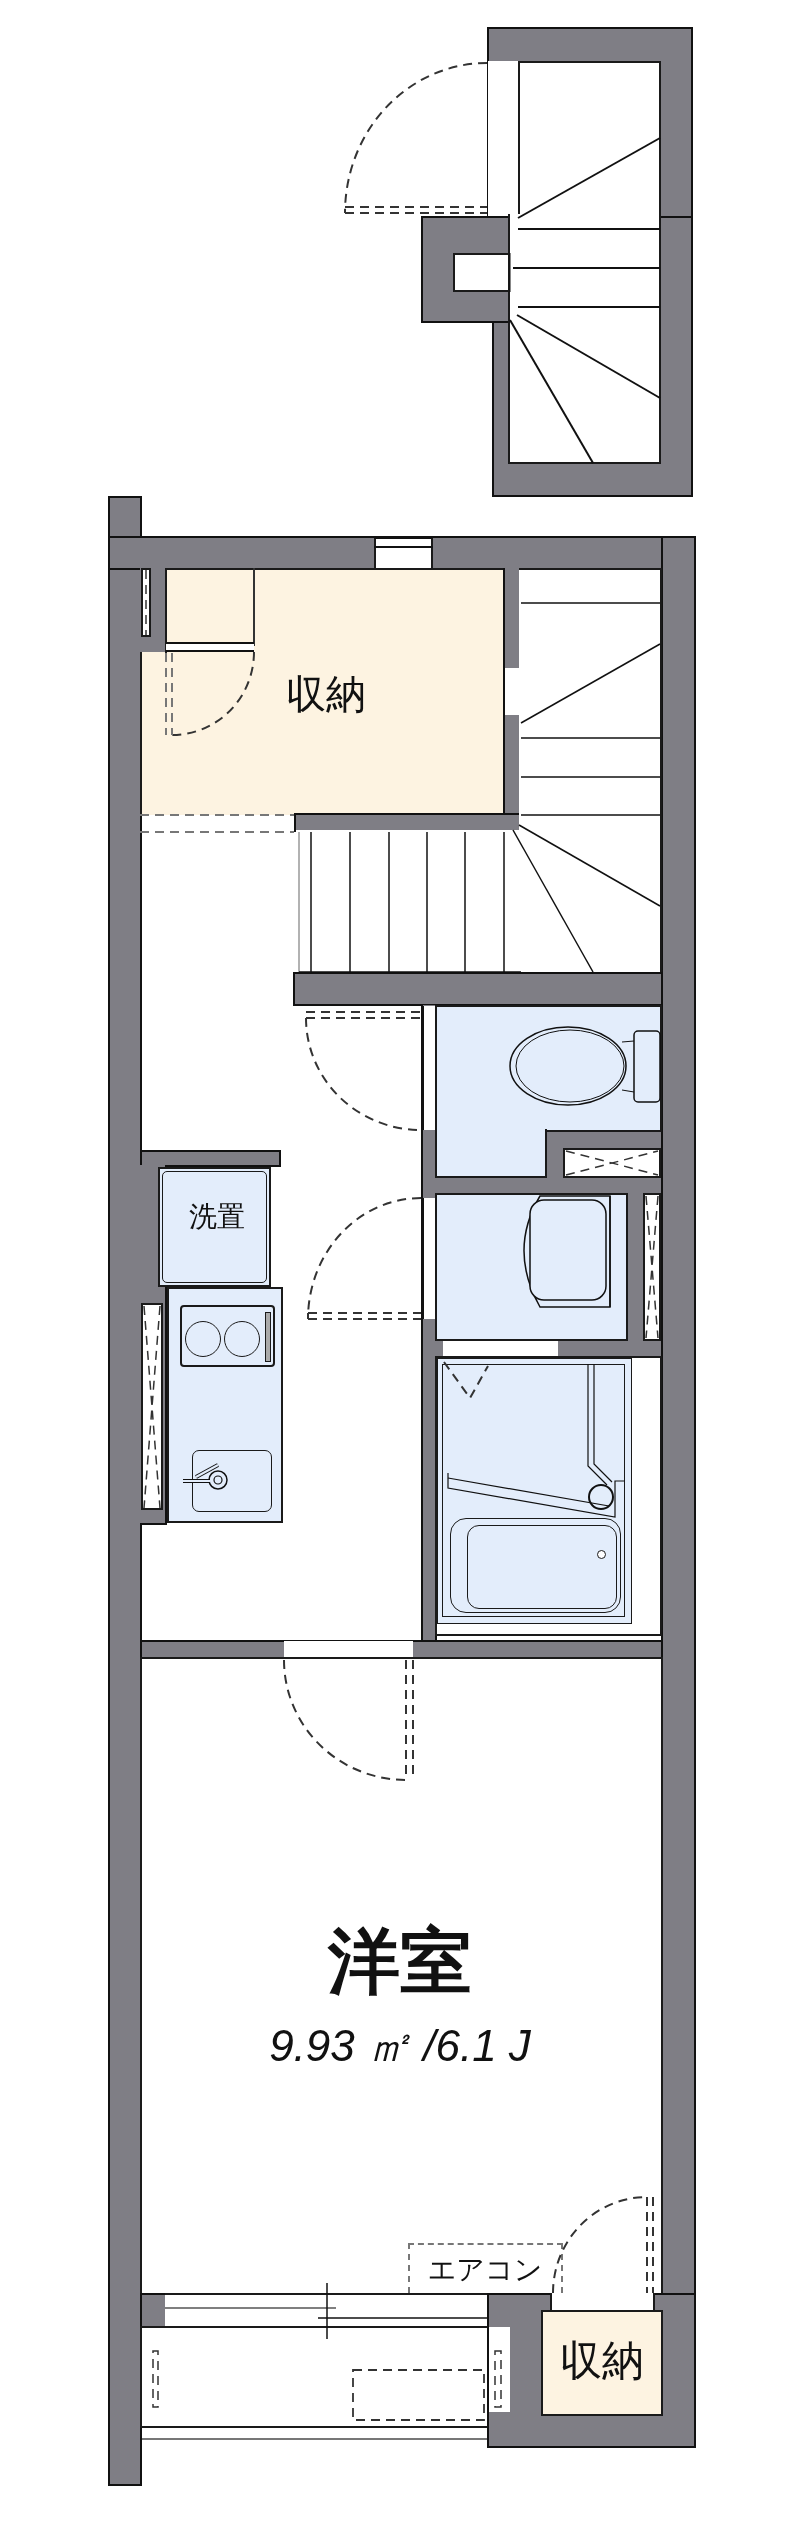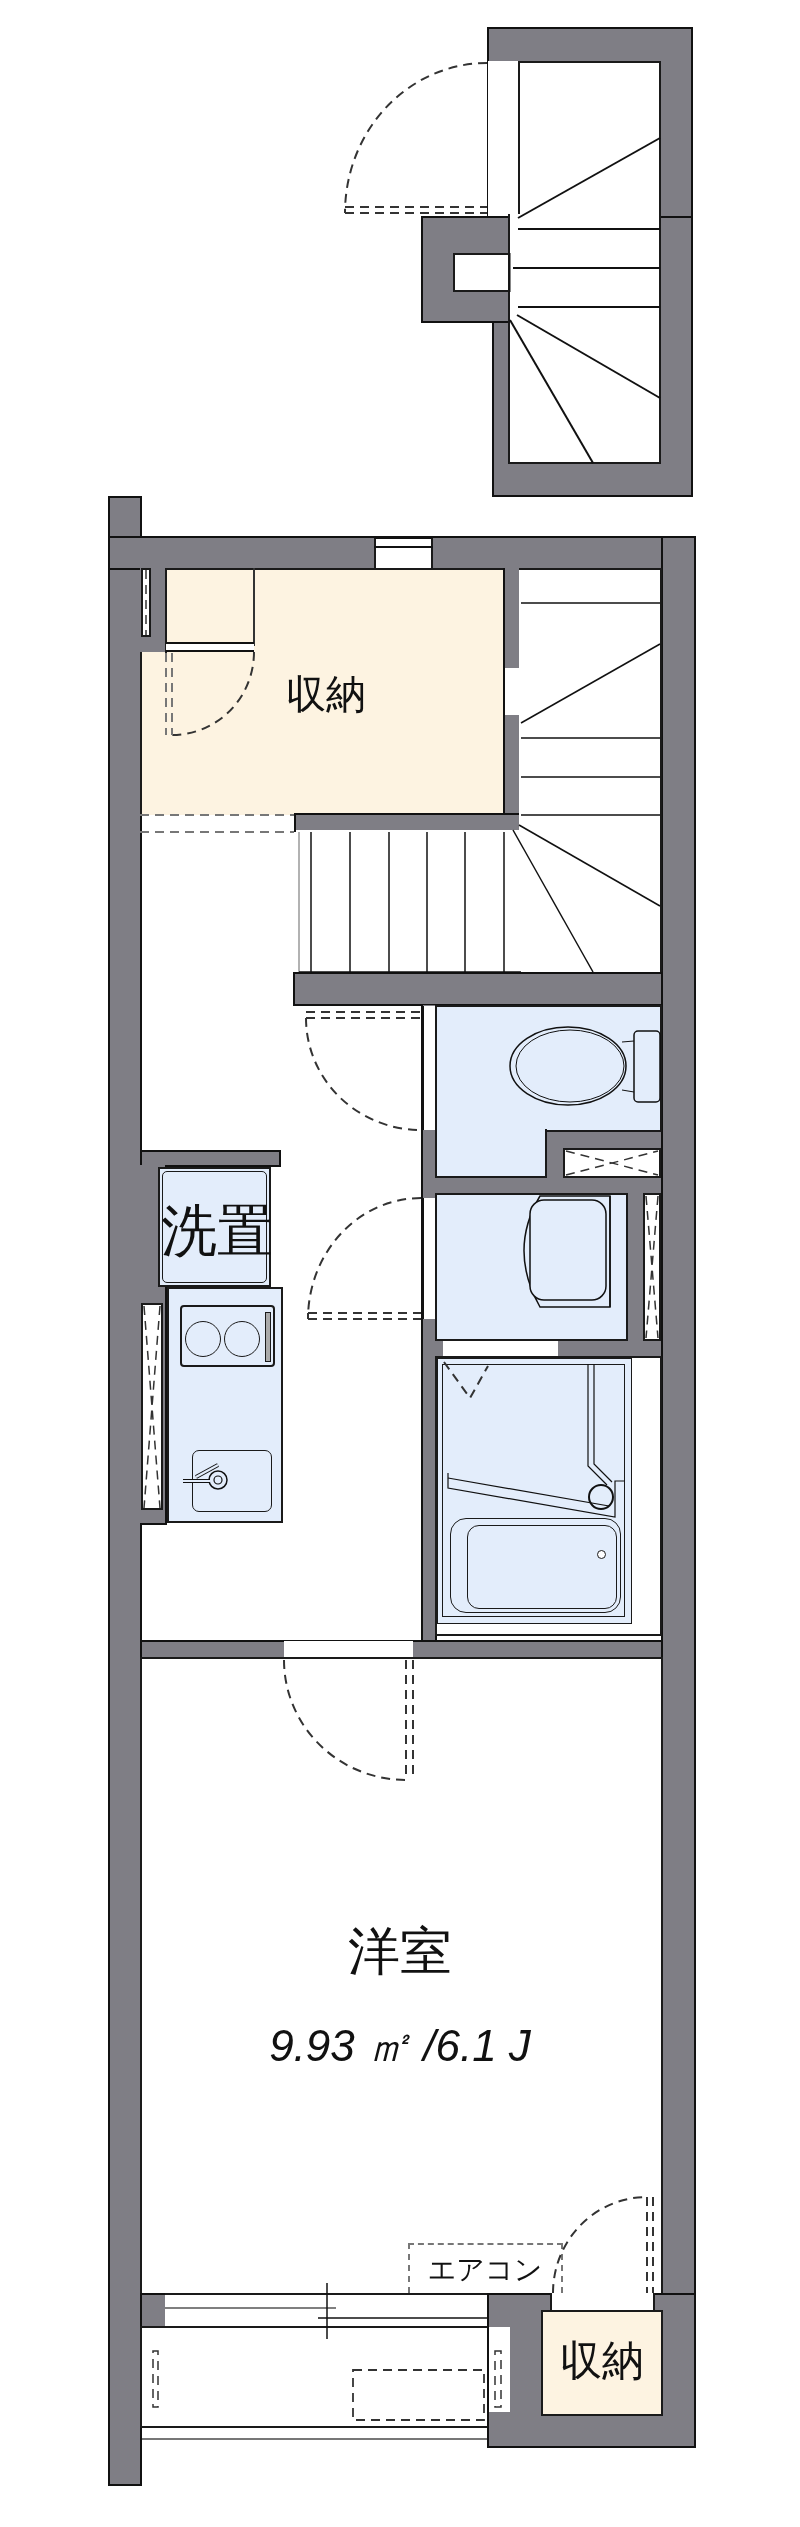--- a/index.html
+++ b/index.html
@@ -62,35 +62,35 @@
 <div class="abs blue box" style="left:437px;top:1358px;width:195px;height:266px;border-width:1px;"></div>
 <div class="abs blue box" style="left:442px;top:1364px;width:183px;height:253px;border-width:1px;"></div>
 <div class="abs blue box" style="left:450px;top:1518px;width:171px;height:95px;border-radius:16px;border-width:1px;"></div>
 <div class="abs blue box" style="left:467px;top:1525px;width:150px;height:84px;border-radius:12px;border-width:1px;"></div>
 <div class="abs box" style="left:597px;top:1550px;width:9px;height:9px;border-radius:50%;border-width:1px;background:#fff;"></div>
 
 <div class="abs wall" style="left:140px;top:1150px;width:141px;height:17px;"></div>
 <div class="abs wall-nb" style="left:140px;top:1165px;width:27px;height:360px;border-right:2px solid #111;border-bottom:2px solid #111;box-sizing:border-box;"></div>
 <div class="abs blue box" style="left:158px;top:1167px;width:113px;height:120px;"></div>
 <div class="abs blue box" style="left:162px;top:1171px;width:105px;height:112px;border-radius:5px;border-width:1px;"></div>
-<div class="label" style="left:158px;top:1203px;width:118px;font-size:56px;">洗置</div>
+<div class="label" style="left:158px;top:1203px;width:118px;font-size:28px;">洗置</div>
 <div class="abs white box" style="left:141px;top:1303px;width:22px;height:207px;"></div>
 
 <div class="abs blue box" style="left:167px;top:1287px;width:116px;height:236px;"></div>
 <div class="abs box" style="left:180px;top:1305px;width:95px;height:62px;border-radius:4px;background:#e3edfb;"></div>
 <div class="abs box" style="left:185px;top:1321px;width:36px;height:36px;border-radius:50%;border-width:1.5px;"></div>
 <div class="abs box" style="left:224px;top:1321px;width:36px;height:36px;border-radius:50%;border-width:1.5px;"></div>
 <div class="abs box" style="left:265px;top:1312px;width:6px;height:50px;border-width:1px;background:#aaa;"></div>
 <div class="abs box" style="left:192px;top:1450px;width:80px;height:62px;border-radius:7px;border-width:1.5px;"></div>
 
 <div class="abs wall" style="left:140px;top:1640px;width:523px;height:19px;"></div>
 <div class="abs white" style="left:284px;top:1641px;width:129px;height:18px;border-bottom:1px solid #111;"></div>
 
 <div class="abs white box" style="left:140px;top:1657px;width:523px;height:638px;"></div>
-<div class="label" style="left:240px;top:1925px;width:320px;font-size:52px;">洋室</div>
+<div class="label" style="left:240px;top:1925px;width:320px;font-size:72px;font-weight:bold;">洋室</div>
 <div class="label" style="left:200px;top:2024px;width:400px;font-size:44px;font-family:'Liberation Sans',sans-serif;font-style:italic;">9.93 ㎡ /6.1 J</div>
 
 <div class="abs" style="left:408px;top:2243px;width:155px;height:50px;border:2px dashed #777;border-bottom:none;"></div>
 <div class="label" style="left:410px;top:2256px;width:150px;font-size:28px;">エアコン</div>
 
 <div class="abs wall" style="left:140px;top:2293px;width:27px;height:36px;"></div>
 <div class="abs white box" style="left:165px;top:2293px;width:324px;height:35px;border-left:none;border-right:none;"></div>
 <div class="abs white box" style="left:140px;top:2326px;width:370px;height:102px;"></div>
 <div class="abs" style="left:142px;top:2438px;width:346px;height:2px;background:#777;"></div>
 

